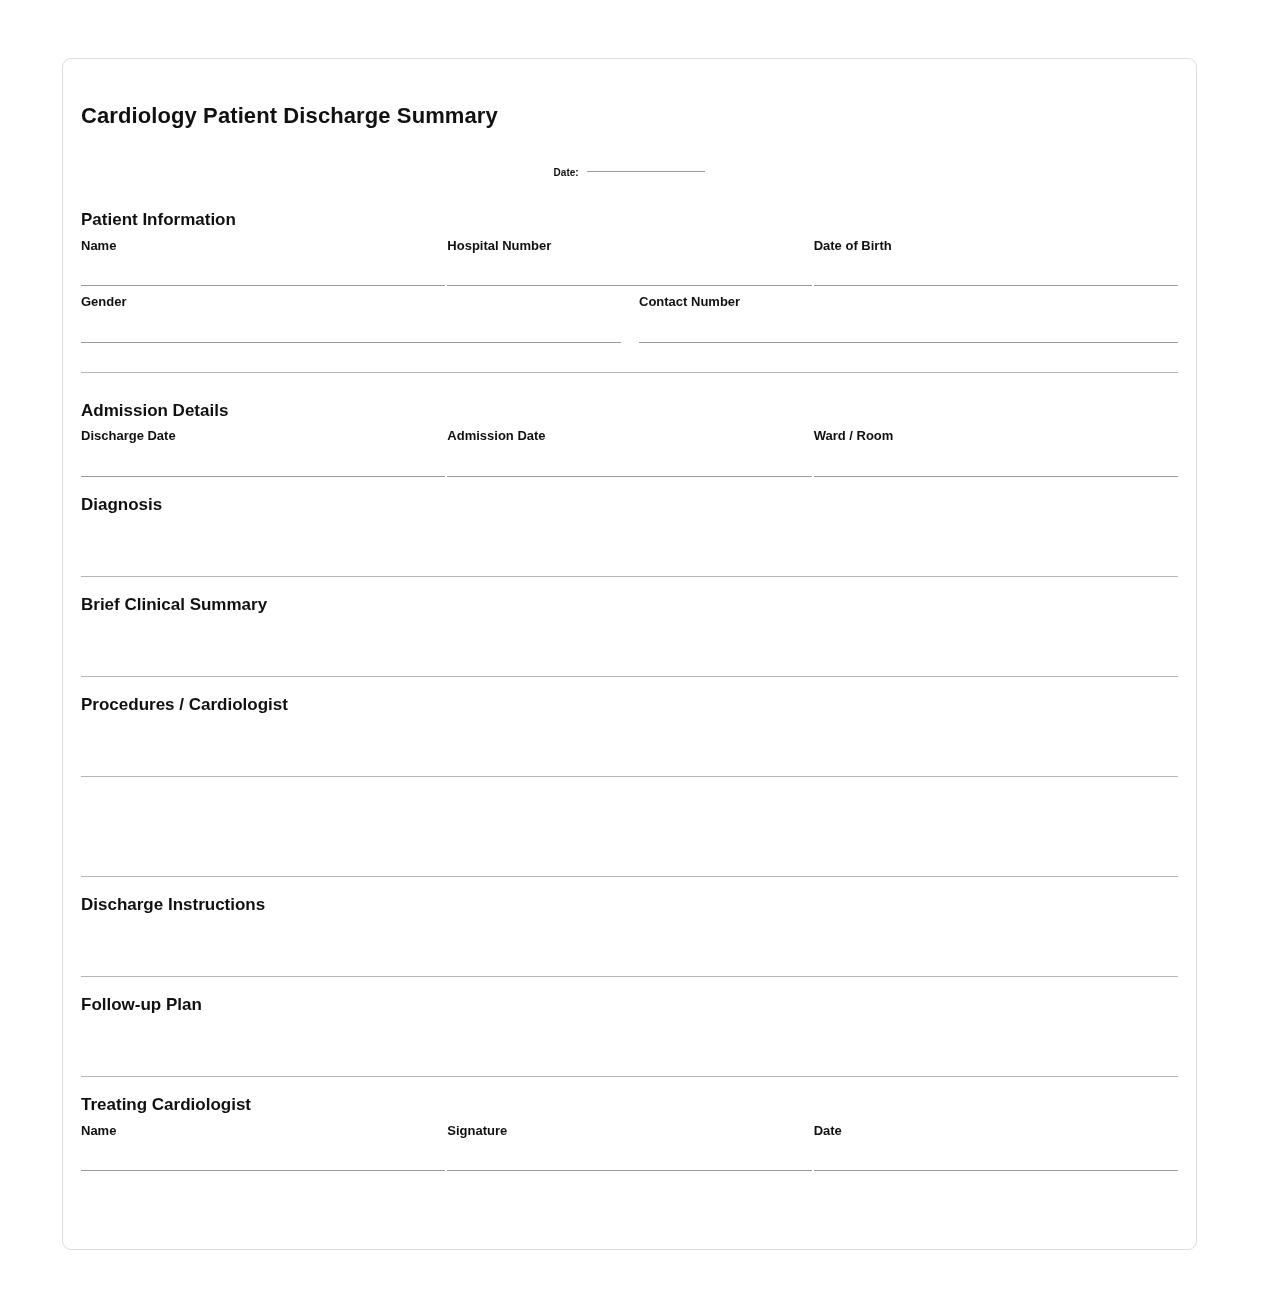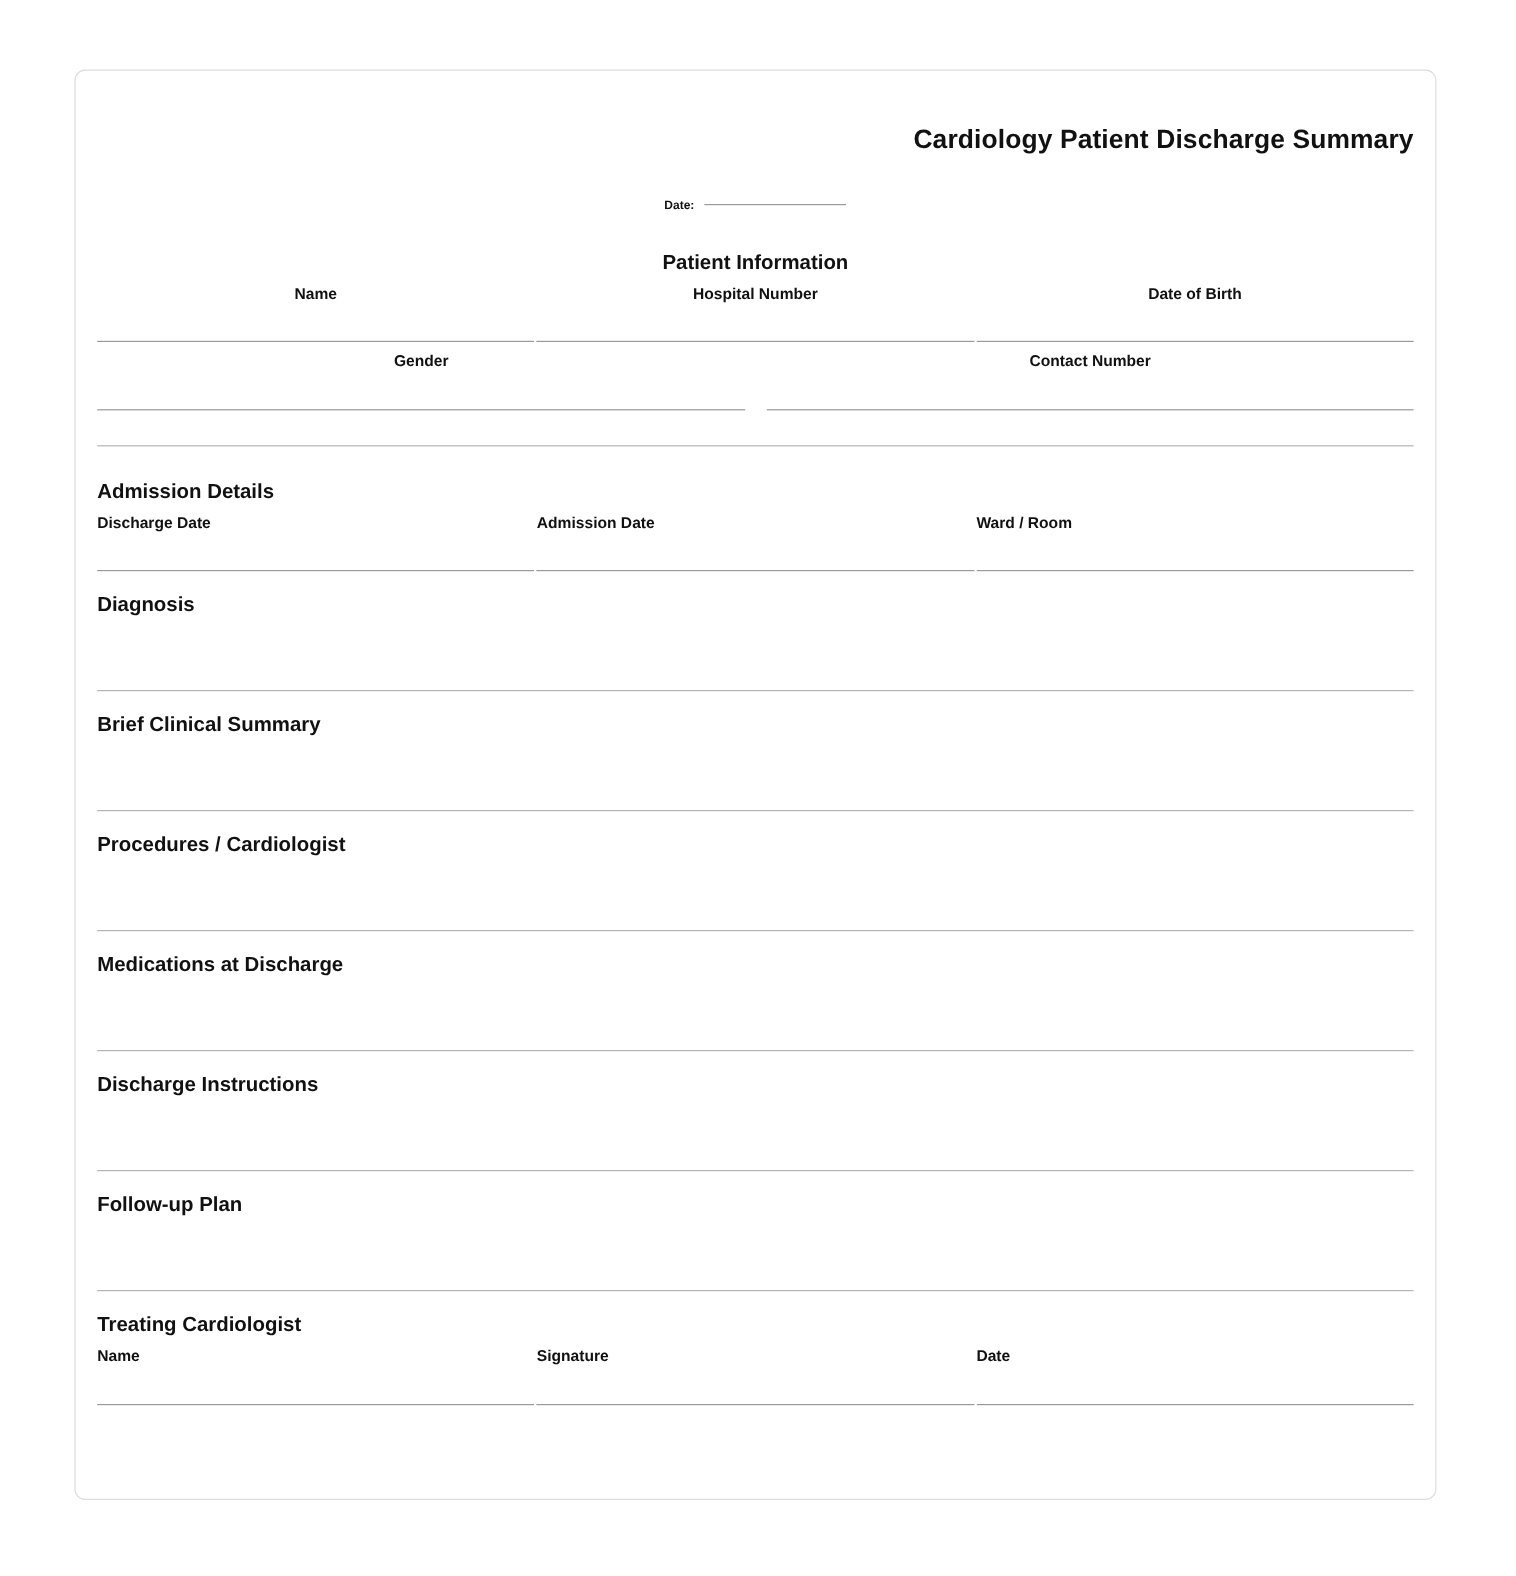--- a/index.html
+++ b/index.html
@@ -34,21 +34,21 @@
     background: #ffffff;
     border: 1px solid #dddddd;
     border-radius: 9px;
     padding: 0 18px;
   }
 
   
   .form-title {
     margin: 0;
     padding-top: 44px;
-    text-align: right;
+    text-align: left;
     font-size: 22px;
     font-weight: bold;
     letter-spacing: 0.1px;
     color: #111111;
   }
 
   .date-row {
     margin-top: 37px;
     text-align: center;
     font-size: 10px;
@@ -102,21 +102,20 @@
 
   
   .section-divider {
     height: 0;
     border-bottom: 1px solid #b5b5b5;
   }
 
   
   .patient-info {
     margin-top: 33px;
-    text-align: center;
   }
   .patient-info .section-heading { margin-bottom: 8px; }
   .patient-info .field-rule { height: 32px; }
 
   .row-gender {
     display: flex;
     gap: 18px;
     margin-top: 8px;
   }
   .row-gender .field-gender { flex: 0 0 540px; }
@@ -223,21 +222,20 @@
       <div class="section-heading">Brief Clinical Summary</div>
       <div class="write-area"></div>
     </div>
 
     <div class="text-section">
       <div class="section-heading">Procedures / Cardiologist</div>
       <div class="write-area"></div>
     </div>
 
     <div class="text-section">
-      <div class="section-heading">Medications at Discharge</div>
       <div class="write-area"></div>
     </div>
 
     <div class="text-section">
       <div class="section-heading">Discharge Instructions</div>
       <div class="write-area"></div>
     </div>
 
     <div class="text-section">
       <div class="section-heading">Follow-up Plan</div>

